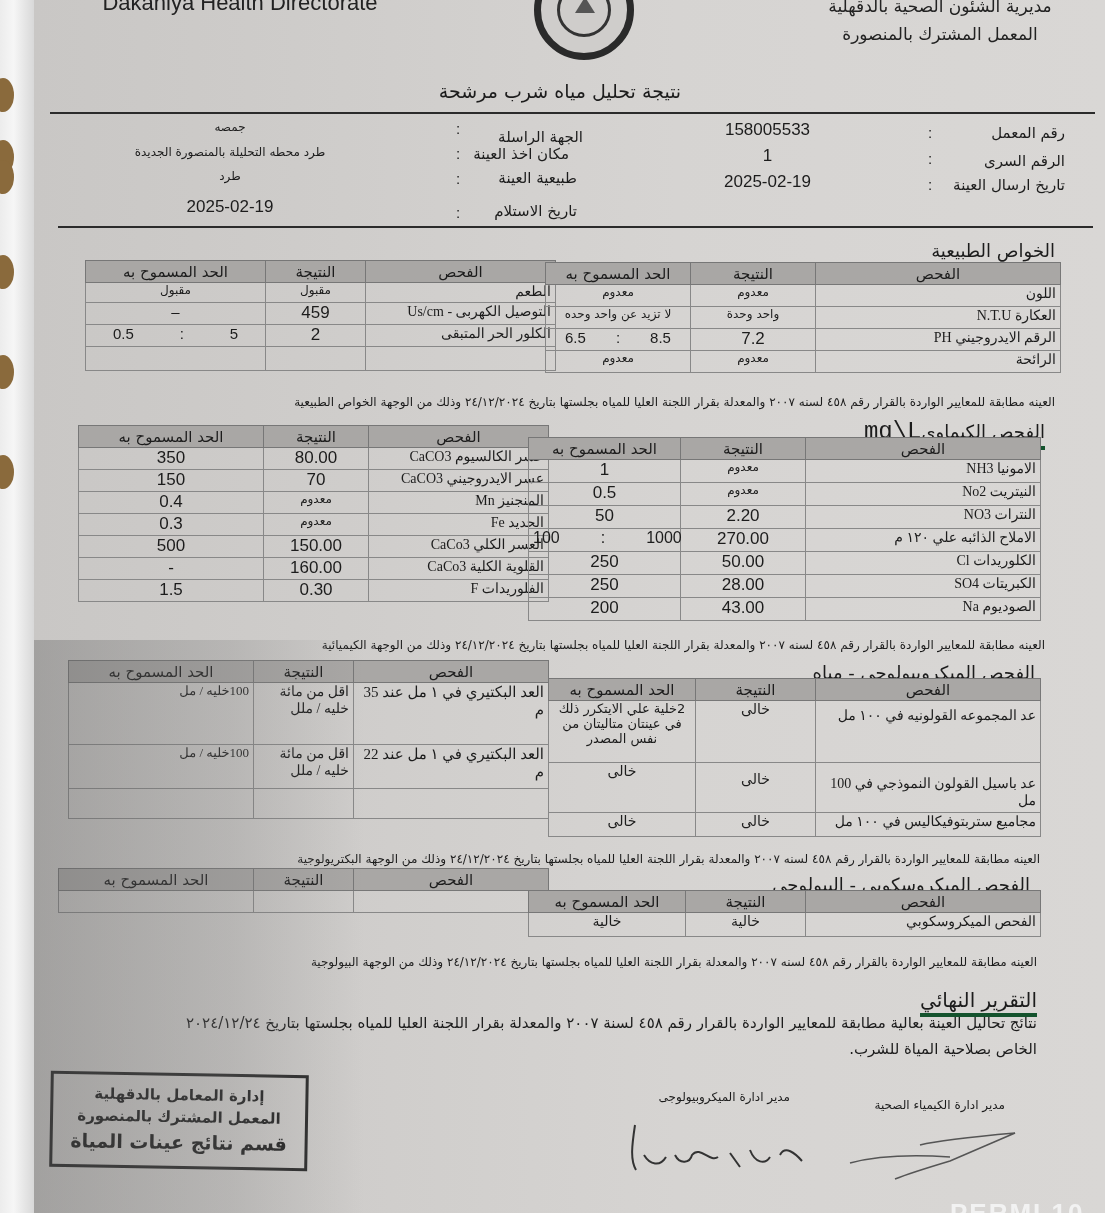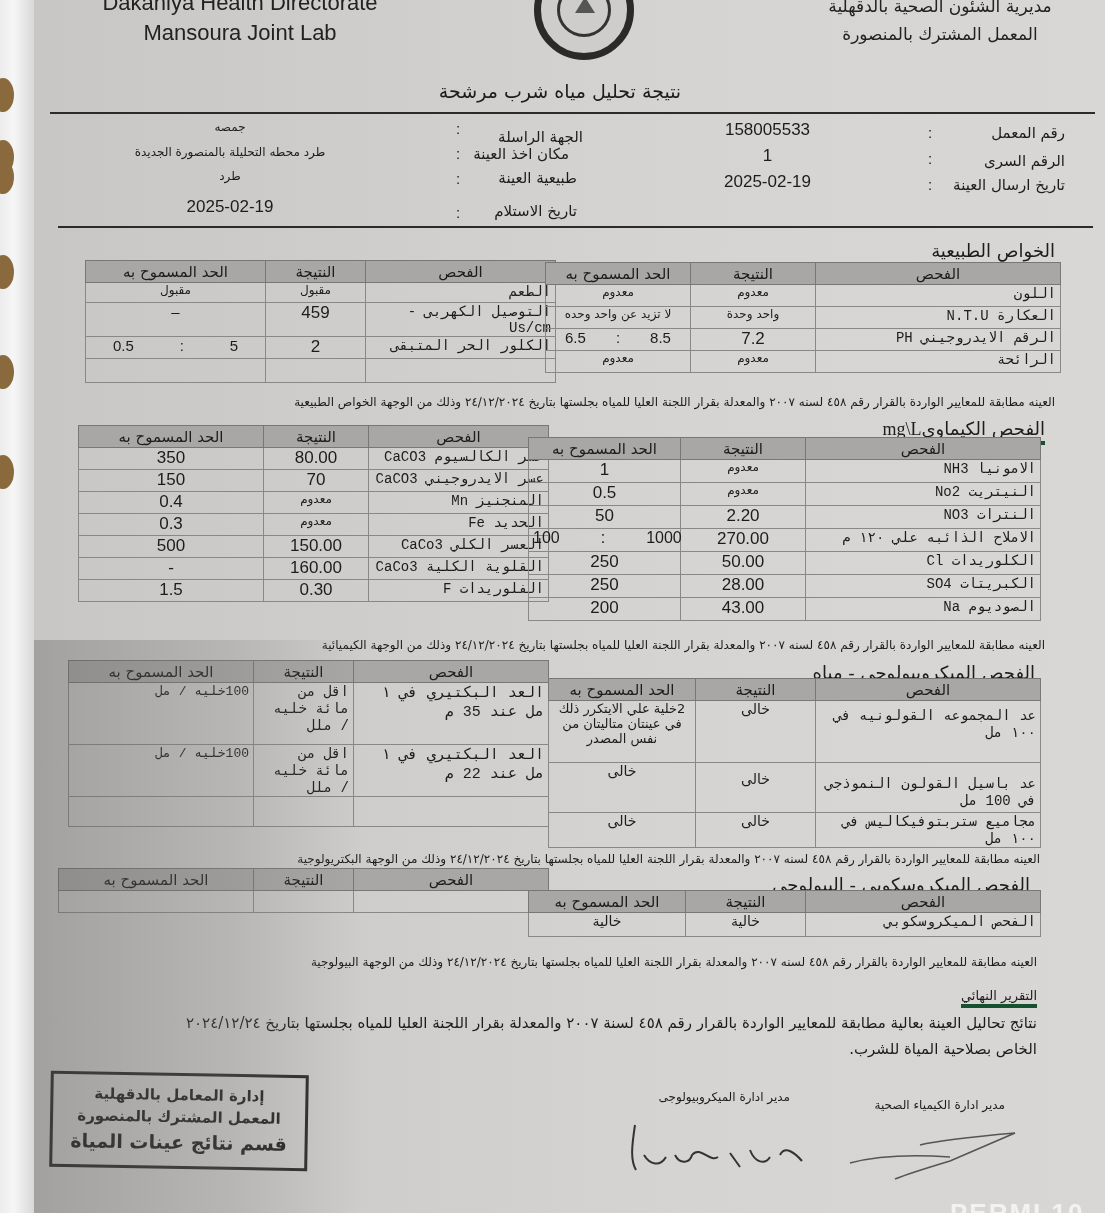--- a/index.html
+++ b/index.html
@@ -59,21 +59,21 @@
     font-size: 15px; table-layout: fixed;
   }
   table.grid th {
     background: #a9a7a5; font-weight: normal; font-size: 15px; height: 22px;
     border: 1px solid #777; font-family: "DejaVu Sans", sans-serif;
   }
   table.grid td {
     border: 1px solid #888; text-align: center; vertical-align: top;
     padding: 0 4px; font-family: "Liberation Sans", sans-serif;
   }
-  table.grid td.test { text-align: right; font-family: Liberation Mono, monospace; font-size: 14px; }
+  table.grid td.test { text-align: right; font-family: Liberation Serif, serif; font-size: 14px; }
   table.grid td.ar-small { font-size: 12px; font-family: "DejaVu Sans", sans-serif; }
   table.grid td.num { font-size: 17px; }
   .note {
     position: absolute; font-size: 12px; direction: rtl; white-space: nowrap;
     font-family: "DejaVu Sans", sans-serif;
   }
   .range { display: flex; justify-content: space-around; direction: ltr; }
   .stamp {
     position: absolute; left: 50px; top: 1073px; width: 258px; height: 96px;
     border: 3px solid #2a2a2a; text-align: center; direction: rtl;
@@ -96,21 +96,20 @@
   <div class="hole" style="top:140px"></div>
   <div class="hole" style="top:160px"></div>
   <div class="hole" style="top:255px"></div>
   <div class="hole" style="top:355px"></div>
   <div class="hole" style="top:455px"></div>
 </div>
 <div class="page"></div>
 
 <div class="abs en-head" style="left:70px; top:-12px; width:340px;">
   <div>Dakahlya Health Directorate</div>
-  <div>Mansoura Joint Lab</div>
 </div>
 <div class="logo">
   <div class="inner"></div>
   <div class="tri"></div>
 </div>
 <div class="abs ar ar-head" style="left:800px; top:-8px; width:280px;">
   <div>مديرية الشئون الصحية بالدقهلية</div>
   <div>المعمل المشترك بالمنصورة</div>
 </div>
 <div class="abs ar title" style="left:400px; top:80px; width:320px; text-align:center;">نتيجة تحليل مياه شرب مرشحة</div>
@@ -218,21 +217,21 @@
       </tr>
   <tr style="height:22px">
         <td class="test">الرائحة</td>
         <td class="ar-small">معدوم</td>
         <td class="ar-small">معدوم</td>
       </tr>
 </tbody>
   </table>
 <div class="note" style="right:50px; top:395px;">العينه مطابقة للمعايير الواردة بالقرار رقم ٤٥٨ لسنه ٢٠٠٧ والمعدلة بقرار اللجنة العليا للمياه بجلستها بتاريخ ٢٤/١٢/٢٠٢٤ وذلك من الوجهة الخواص الطبيعية</div>
 
-<div class="section-title" style="right:60px; top:418px;"><span>الفحص الكيماوي</span><span style="font-family:Liberation Serif, serif; font-size:18px;">mg\L</span></div>
+<div class="section-title" style="right:60px; top:418px;"><span>الفحص الكيماوي</span><span style="font-family:Liberation Mono, monospace; font-size:24px;">mg\L</span></div>
 <table class="grid" style="left:78px; top:425px; width:470px;">
   <colgroup>
       <col style="width:180px">
       <col style="width:105px">
       <col style="width:185px">
     </colgroup>
   <tbody>
       <tr>
         <th>الفحص</th>
         <th>النتيجة</th>
@@ -427,21 +426,21 @@
       </tr>
   <tr style="height:24px">
         <td class="test">الفحص الميكروسكوبي</td>
         <td class="ar-small" style="font-size:14px;">خالية</td>
         <td class="ar-small" style="font-size:14px;">خالية</td>
       </tr>
 </tbody>
   </table>
 <div class="note" style="right:68px; top:955px;">العينه مطابقة للمعايير الواردة بالقرار رقم ٤٥٨ لسنه ٢٠٠٧ والمعدلة بقرار اللجنة العليا للمياه بجلستها بتاريخ ٢٤/١٢/٢٠٢٤ وذلك من الوجهة البيولوجية</div>
 
-<div class="section-title" style="right:68px; top:988px; font-size:13px;">التقرير النهائي</div>
+<div class="section-title" style="right:68px; top:988px; font-size:20px;">التقرير النهائي</div>
 <div class="note" style="right:68px; top:1014px; font-size:15px;">نتائج تحاليل العينة بعالية مطابقة للمعايير الواردة بالقرار رقم ٤٥٨ لسنة ٢٠٠٧ والمعدلة بقرار اللجنة العليا للمياه بجلستها بتاريخ ٢٠٢٤/١٢/٢٤</div>
 <div class="note" style="right:68px; top:1040px; font-size:15px;">الخاص بصلاحية المياة للشرب.</div>
 
 <div class="sig-label" style="right:100px; top:1098px;">مدير ادارة الكيمياء الصحية</div>
 <div class="sig-label" style="right:315px; top:1090px;">مدير ادارة الميكروبيولوجى</div>
 <svg class="abs" style="left:620px; top:1115px;" width="430" height="70" viewBox="0 0 430 70">
   <path d="M15 10 C12 30, 10 45, 16 55 M24 40 C30 50, 40 52, 46 42 M55 40 C60 50, 70 48, 72 40 C80 30, 90 48, 98 42 M110 38 L120 52 M130 35 C135 48, 145 50, 150 42 M160 40 C165 30, 175 38, 182 46" stroke="#333" stroke-width="2" fill="none"></path>
   <path d="M230 48 C260 40, 300 40, 330 42 M300 30 C320 25, 350 22, 395 18 L330 46 C310 52, 290 58, 275 64" stroke="#555" stroke-width="1.6" fill="none"></path>
 </svg>
 

